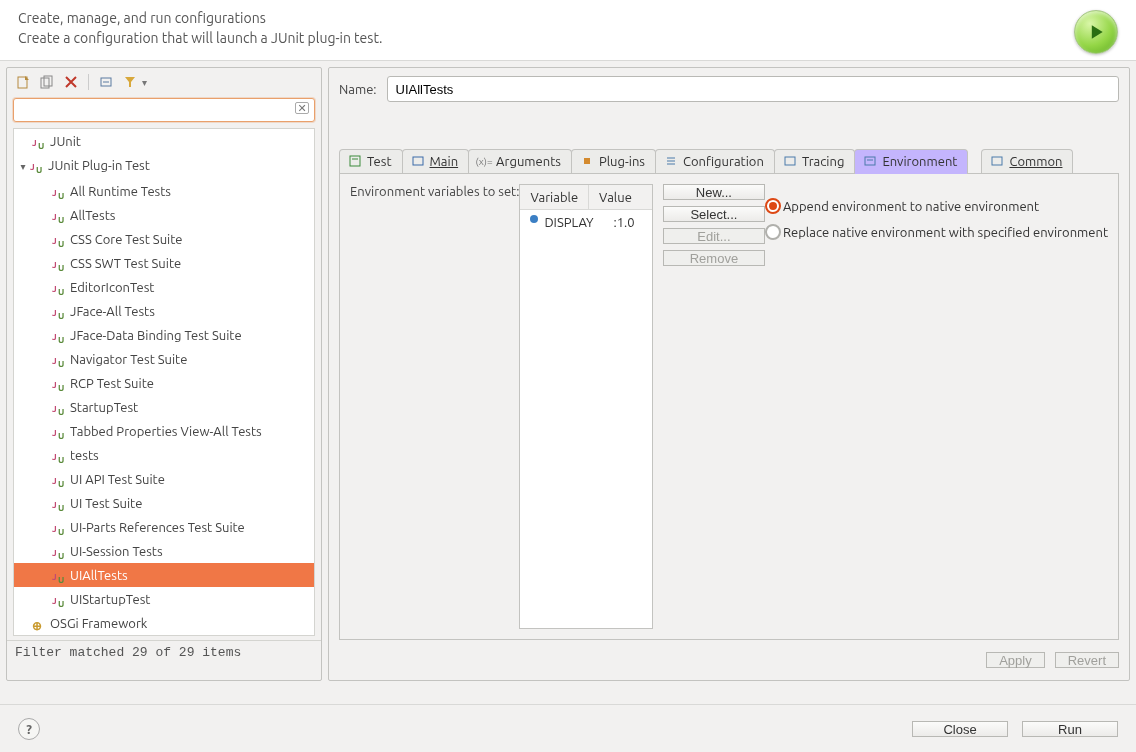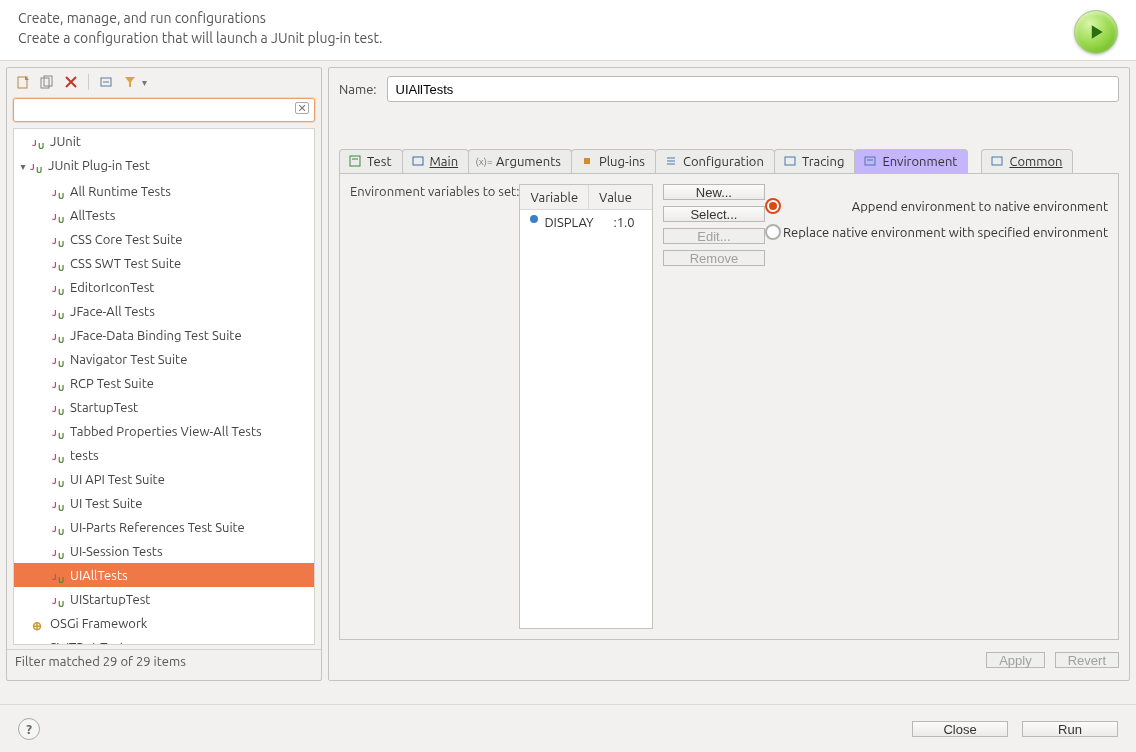--- a/index.html
+++ b/index.html
@@ -115,21 +115,22 @@
 .ju-run::before { color:#c24a72; }
 .osgi-icon::before{ content:"⊕"; color:#c99a2e; font-size:12px; left:0; top:0;}
 .osgi-icon::after{content:"";}
 .swt-icon::before{ content:"▦"; color:#2c6ea0; font-size:12px; left:0; top:0;}
 .swt-icon::after{content:"";}
 
 .filter-status {
   padding: 4px 8px;
   color:#555;
   border-top:1px solid #d4d4d0;
-  margin: 4px 0 8px 0;
+  margin: 4px 0 16px 0;
+  font-family: Liberation Mono, monospace;
 }
 
 
 .right {
   flex:1;
   border:1px solid #c3c3c0;
   border-radius:2px;
   padding: 8px 10px 12px 10px;
   display:flex;
   flex-direction:column;
@@ -190,21 +191,21 @@
 .btn {
   height:16px; border:1px solid #b8b8b4; border-radius:0;
   background: linear-gradient(#fbfbfa,#ecebe9);
   font-size:13px; color:#333; cursor:pointer;
   padding: 0 12px;
 }
 .btn:disabled{ color:#a0a09c; background:#efefed; cursor:default;}
 
 
 .radios { margin-top:14px; display:flex; flex-direction:column; gap:10px;}
-.radio-row { display:flex; align-items:center; gap:2px; font-size:13px; color:#333;justify-content:space-between;}
+.radio-row { display:flex; align-items:center; gap:2px; font-size:13px; color:#333;}
 .radio {
   width:16px;height:16px;border-radius:50%;
   border:2px solid #b0b0ac; display:inline-flex;
   align-items:center; justify-content:center; background:#fff;
 }
 .radio.checked { border-color:#dd4814;}
 .radio.checked::after{content:"";width:8px;height:8px;border-radius:50%;background:#dd4814;}
 
 .apply-row {
   display:flex; justify-content:flex-end; gap:10px; margin-top:12px;

